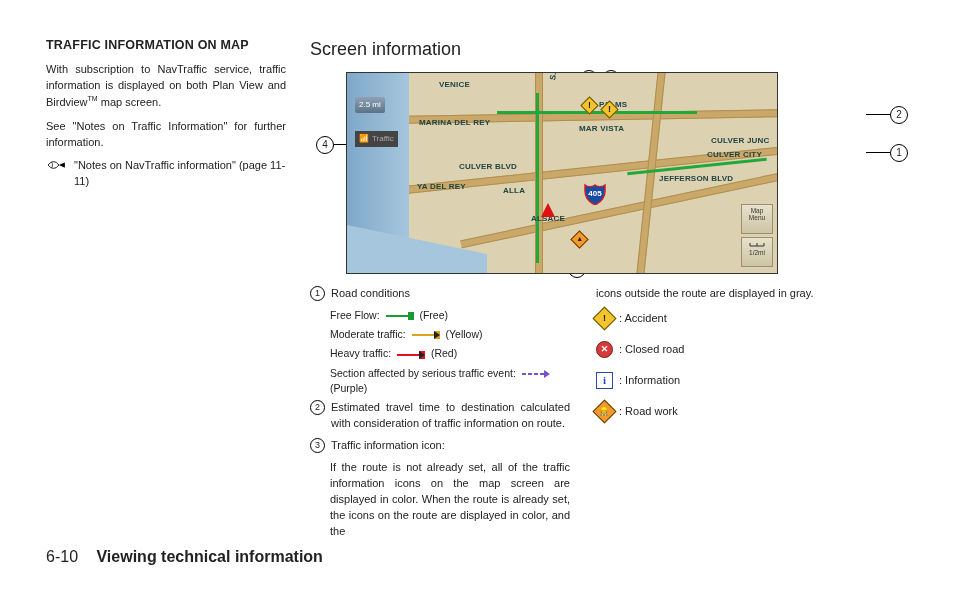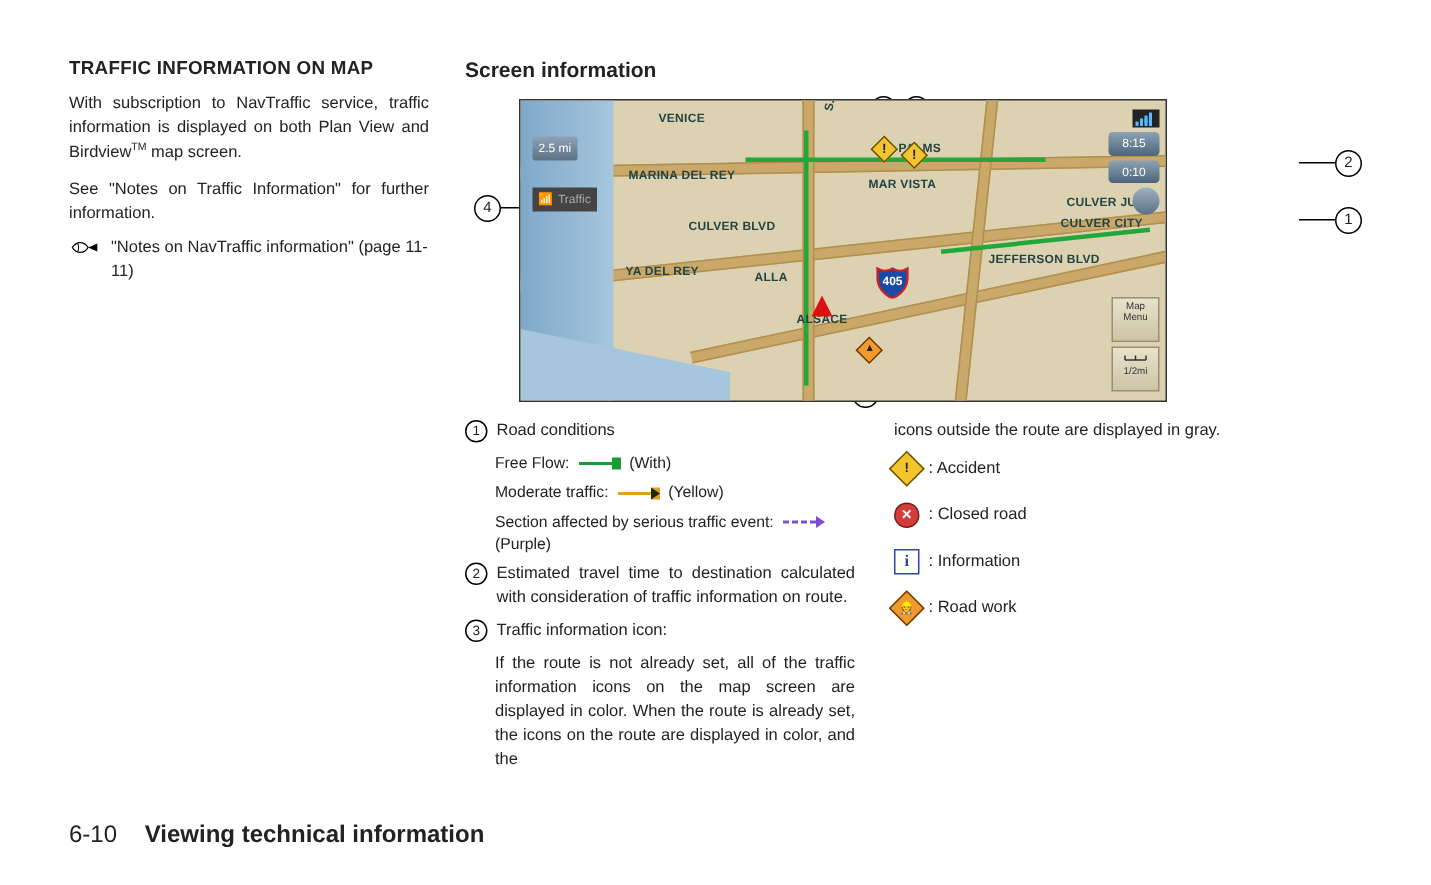--- a/index.html
+++ b/index.html
@@ -1,21 +1,21 @@
 <!DOCTYPE html>
 <html><head>
 <meta charset="utf-8">
 <style>
   html,body{margin:0;padding:0;background:#fff;font-family:Helvetica,Arial,sans-serif;color:#222;font-size:11px;line-height:1.45}
   .page{width:954px;height:590px;position:relative;box-sizing:border-box;padding:36px 46px 36px 46px}
   .cols{display:flex;gap:24px}
   .col-left{width:240px;flex:0 0 240px}
   .col-right{flex:1}
   h3{font-size:12.5px;font-weight:bold;margin:0 0 8px 0;letter-spacing:.2px}
-  .sub{font-size:14px;font-weight:bold;margin:0 0 10px 0}
+  .sub{font-size:18px;font-weight:normal;margin:0 0 10px 0}
   p{margin:0 0 8px 0;text-align:justify}
   .tm{font-size:7px;vertical-align:super}
   .ref{display:flex;align-items:flex-start;gap:6px;margin-top:6px}
   .ref .ptr{flex:0 0 auto}
   .map-wrap{position:relative;margin:2px 0 12px 0}
   .map-callout{position:absolute;width:16px;height:16px;border:1.2px solid #000;border-radius:50%;background:#fff;font-size:10px;display:flex;align-items:center;justify-content:center}
   .map-line{position:absolute;background:#000}
   .map{width:430px;height:200px;margin-left:36px;background:#dcd2b2;position:relative;overflow:hidden;border:1px solid #333}
   .road{position:absolute;background:#c9a86a;height:6px;border-top:1px solid #b08f4f;border-bottom:1px solid #b08f4f}
   .road-lbl{position:absolute;font-size:8px;font-weight:bold;color:#244;letter-spacing:.2px}
@@ -121,21 +121,21 @@
           <div class="road-lbl" style="top:6px;left:92px">VENICE</div>
           <div class="road-lbl" style="top:44px;left:72px">MARINA DEL REY</div>
           <div class="road-lbl" style="top:108px;left:70px">YA DEL REY</div>
           <div class="road-lbl" style="top:26px;left:252px">PALMS</div>
           <div class="road-lbl" style="top:50px;left:232px">MAR VISTA</div>
           <div class="road-lbl" style="top:62px;left:364px">CULVER JUNC</div>
           <div class="road-lbl" style="top:76px;left:360px">CULVER CITY</div>
           <div class="road-lbl" style="top:112px;left:156px">ALLA</div>
           <div class="road-lbl" style="top:140px;left:184px">ALSACE</div>
           <div class="road-lbl" style="top:6px;left:200px;transform:rotate(-80deg);transform-origin:left top">S. SPRING</div>
-          <div class="road-lbl" style="top:78px;left:112px">CULVER BLVD</div>
+          <div class="road-lbl" style="top:88px;left:112px">CULVER BLVD</div>
           <div class="road-lbl" style="top:100px;left:312px">JEFFERSON BLVD</div>
 
           <svg class="hwy" style="top:108px;left:236px" viewBox="0 0 24 24">
               <path d="M2 4c3 2 7 2 10 0 3 2 7 2 10 0v6c0 8-6 12-10 14-4-2-10-6-10-14z" fill="#1a4aa8" stroke="#c22" stroke-width="1.5"></path>
               <text x="12" y="15" text-anchor="middle" fill="#fff" font-size="8" font-weight="bold">405</text>
             </svg>
 
           <div class="diamond d-yellow" style="position:absolute;top:26px;left:236px;width:11px;height:11px">
               <span>!</span>
             </div>
@@ -145,26 +145,20 @@
           <div class="diamond d-orange" style="position:absolute;top:160px;left:226px;width:11px;height:11px">
               <span style="font-size:7px">▲</span>
             </div>
 
           <div class="scale-badge" style="top:24px;left:8px">2.5 mi</div>
           <div class="traffic-badge" style="top:58px;left:8px">
             <span>📶</span>
             <span>Traffic</span>
           </div>
 
-          <div class="right-stack" style="top:6px">
-            <div class="sig"></div>
-            <div class="top-pill">8:15</div>
-            <div class="top-pill">0:10</div>
-            <div class="compass"></div>
-          </div>
 
           <div class="right-stack" style="bottom:6px">
             <div class="menu-btn"><span>Map Menu</span></div>
             <div class="menu-btn">
               <svg width="16" height="8" viewBox="0 0 16 8">
                   <path d="M1 6h14M1 3v3M8 3v3M15 3v3" stroke="#333" stroke-width="1" fill="none"></path>
                 </svg>
               <div>1/2mi</div>
             </div>
           </div>
@@ -173,24 +167,27 @@
         </div>
       </div>
 
       <div class="legend-cols">
         <div class="legend-left">
           <div class="li">
             <span class="num">1</span>
             <div class="body">Road conditions</div>
           </div>
           <div class="indent">
-            <span>Free Flow: </span><span class="flow-line solid flow-green"></span><span> (With)</span>
+            <span>Free Flow: </span><span class="flow-line solid flow-green"></span><span> (Free)</span>
           </div>
           <div class="indent">
             <span>Moderate traffic: </span><span class="flow-line solid flow-yellow"></span><span> (Yellow)</span>
+          </div>
+          <div class="indent">
+            <span>Heavy traffic: </span><span class="flow-line solid flow-red"></span><span> (Red)</span>
           </div>
           <div class="indent" style="text-align:justify">
             <span>Section affected by serious traffic event: </span><span class="flow-line dashed"><span></span><span></span><span></span><span></span></span><br><span> (Purple)</span>
           </div>
           <div class="li">
             <span class="num">2</span>
             <div class="body">Estimated travel time to destination calculated with consideration of traffic information on route.</div>
           </div>
           <div class="li">
             <span class="num">3</span>

